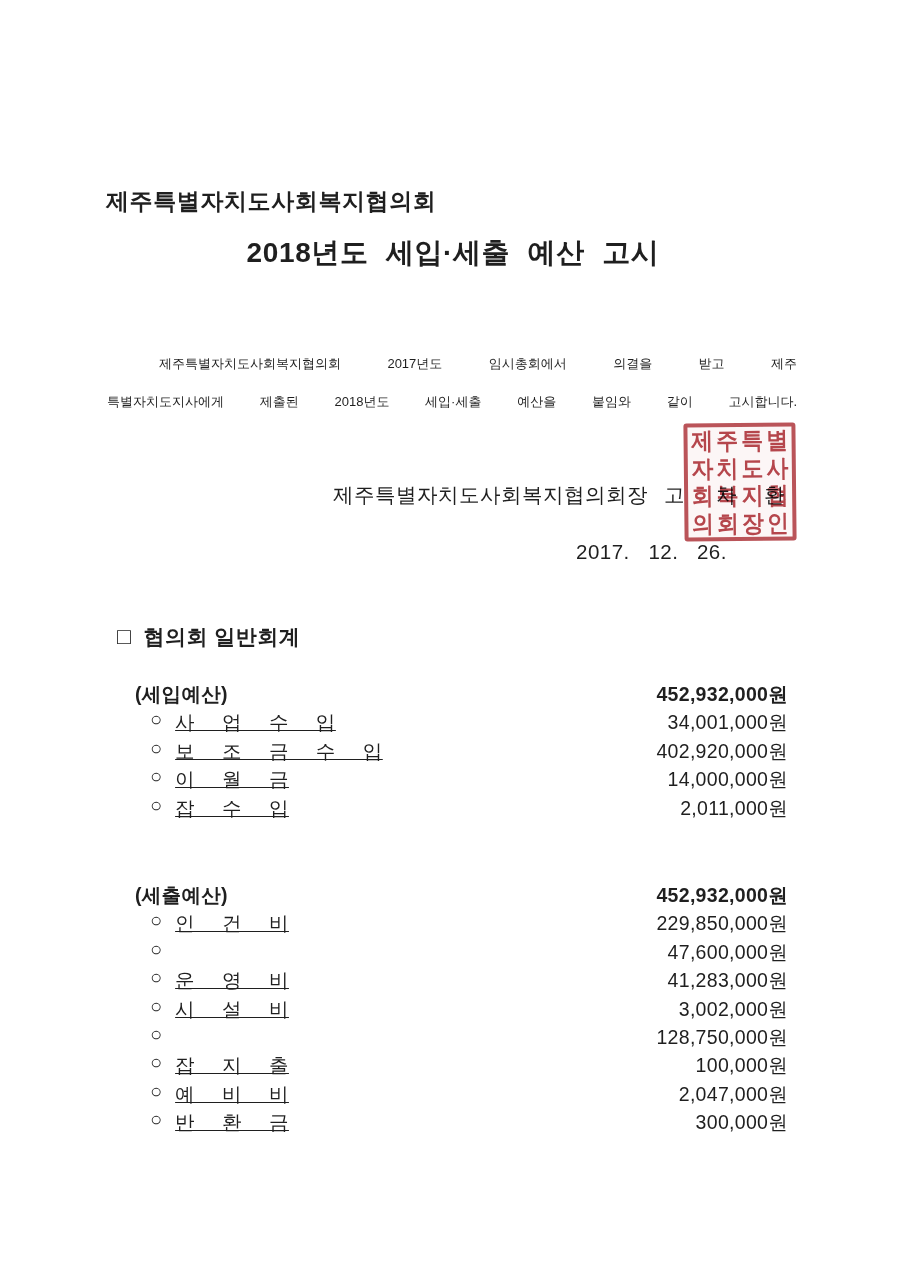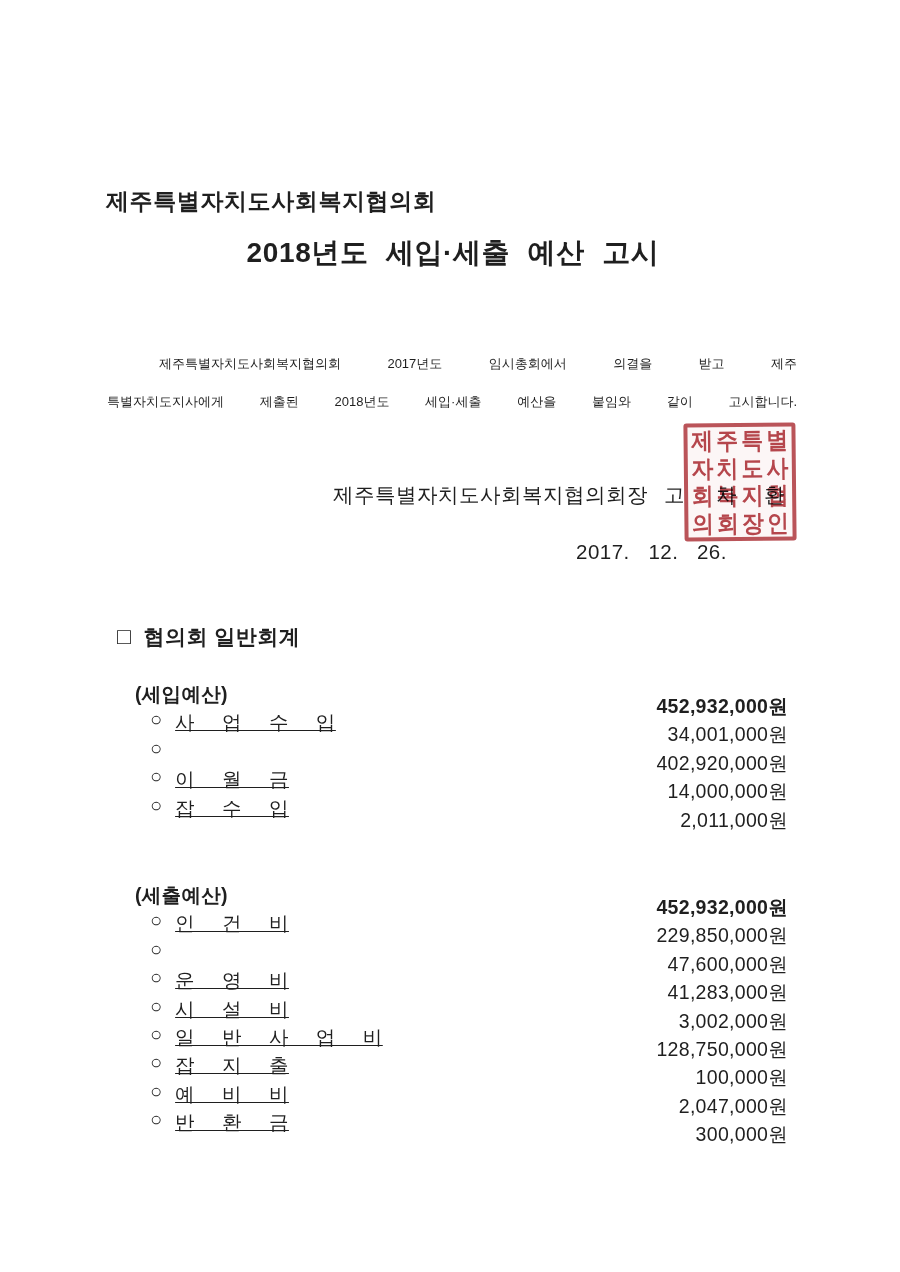--- a/index.html
+++ b/index.html
@@ -136,21 +136,20 @@
   }
   .b-label {
     word-spacing: 21px;
     letter-spacing: 0.5px;
     white-space: pre;
     text-decoration: underline;
   }
   .b-amount {
     margin-left: auto;
     letter-spacing: 0.3px;
-    margin-top: 12px;
   }
 </style>
 </head>
 <body>
 
 <div class="page">
 
 
   <div class="abs org-title">제주특별자치도사회복지협의회</div>
 
@@ -187,20 +186,21 @@
       <span class="b-label-h">(세입예산)</span>
       <span class="b-amount">452,932,000원</span>
     </div>
     <div class="b-row item">
       <span class="bullet">○</span>
       <span class="b-label">사 업 수 입</span>
       <span class="b-amount">34,001,000원</span>
     </div>
     <div class="b-row item">
       <span class="bullet">○</span>
+      <span class="b-label">보 조 금 수 입</span>
       <span class="b-amount">402,920,000원</span>
     </div>
     <div class="b-row item">
       <span class="bullet">○</span>
       <span class="b-label">이 월 금</span>
       <span class="b-amount">14,000,000원</span>
     </div>
     <div class="b-row item">
       <span class="bullet">○</span>
       <span class="b-label">잡 수 입</span>
@@ -227,21 +227,20 @@
       <span class="b-label">운 영 비</span>
       <span class="b-amount">41,283,000원</span>
     </div>
     <div class="b-row item">
       <span class="bullet">○</span>
       <span class="b-label">시 설 비</span>
       <span class="b-amount">3,002,000원</span>
     </div>
     <div class="b-row item">
       <span class="bullet">○</span>
-      <span class="b-label">일 반 사 업 비</span>
       <span class="b-amount">128,750,000원</span>
     </div>
     <div class="b-row item">
       <span class="bullet">○</span>
       <span class="b-label">잡 지 출</span>
       <span class="b-amount">100,000원</span>
     </div>
     <div class="b-row item">
       <span class="bullet">○</span>
       <span class="b-label">예 비 비</span>

